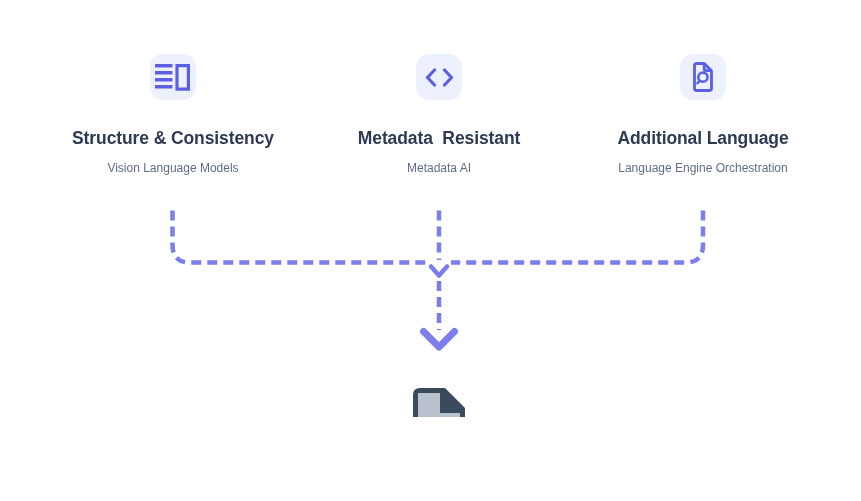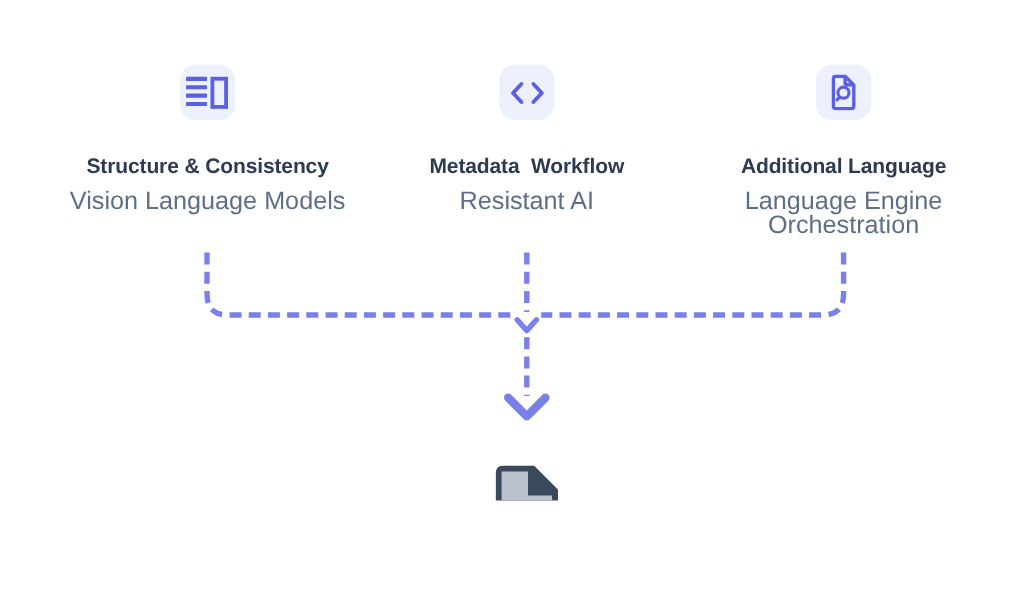--- a/index.html
+++ b/index.html
@@ -44,21 +44,21 @@
     margin-top: 27px;
     font-size: 17.5px;
     font-weight: 700;
     line-height: 22px;
     letter-spacing: -0.1px;
     color: var(--title-text);
     white-space: pre;
   }
   .subtitle {
     margin-top: 9px;
-    font-size: 21px;
+    font-size: 12px;
     font-weight: 400;
     line-height: 20px;
     color: var(--subtitle-text);
   }
   .connectors {
     position: absolute;
     left: 0;
     top: 0;
     pointer-events: none;
   }
@@ -108,22 +108,22 @@
     <div class="subtitle">Vision Language Models</div>
   </div>
 
   <div class="column" style="left:299px">
     <div class="icon-tile">
       <svg width="29" height="19" viewBox="0 0 29 19">
         <path class="stroke-accent" stroke-width="3.2" stroke-linecap="round" stroke-linejoin="round" d="M9.5 2 L2.5 9.5 L9.5 17"></path>
         <path class="stroke-accent" stroke-width="3.2" stroke-linecap="round" stroke-linejoin="round" d="M19.5 2 L26.5 9.5 L19.5 17"></path>
       </svg>
     </div>
-    <div class="title">Metadata  Workflow</div>
-    <div class="subtitle">Resistant AI</div>
+    <div class="title">Metadata  Resistant</div>
+    <div class="subtitle">Metadata AI</div>
   </div>
 
   <div class="column" style="left:563px">
     <div class="icon-tile">
       <svg width="24" height="30" viewBox="0 0 24 30">
         <path class="stroke-accent" stroke-width="2.8" stroke-linejoin="round" d="M5.5 1.5 H13.2 L20.5 8.8 V26.5 Q20.5 28.5 18.5 28.5 H5.5 Q3.5 28.5 3.5 26.5 V3.5 Q3.5 1.5 5.5 1.5 Z"></path>
         <path class="stroke-accent" stroke-width="2.8" stroke-linejoin="round" d="M13.2 2 V6.8 Q13.2 8.6 15 8.6 H20"></path>
         <circle class="stroke-accent" stroke-width="2.6" cx="11.9" cy="15.2" r="4.6"></circle>
         <path class="stroke-accent" stroke-width="2.6" stroke-linecap="round" d="M8.7 18.9 L6.5 21.2"></path>
       </svg>

